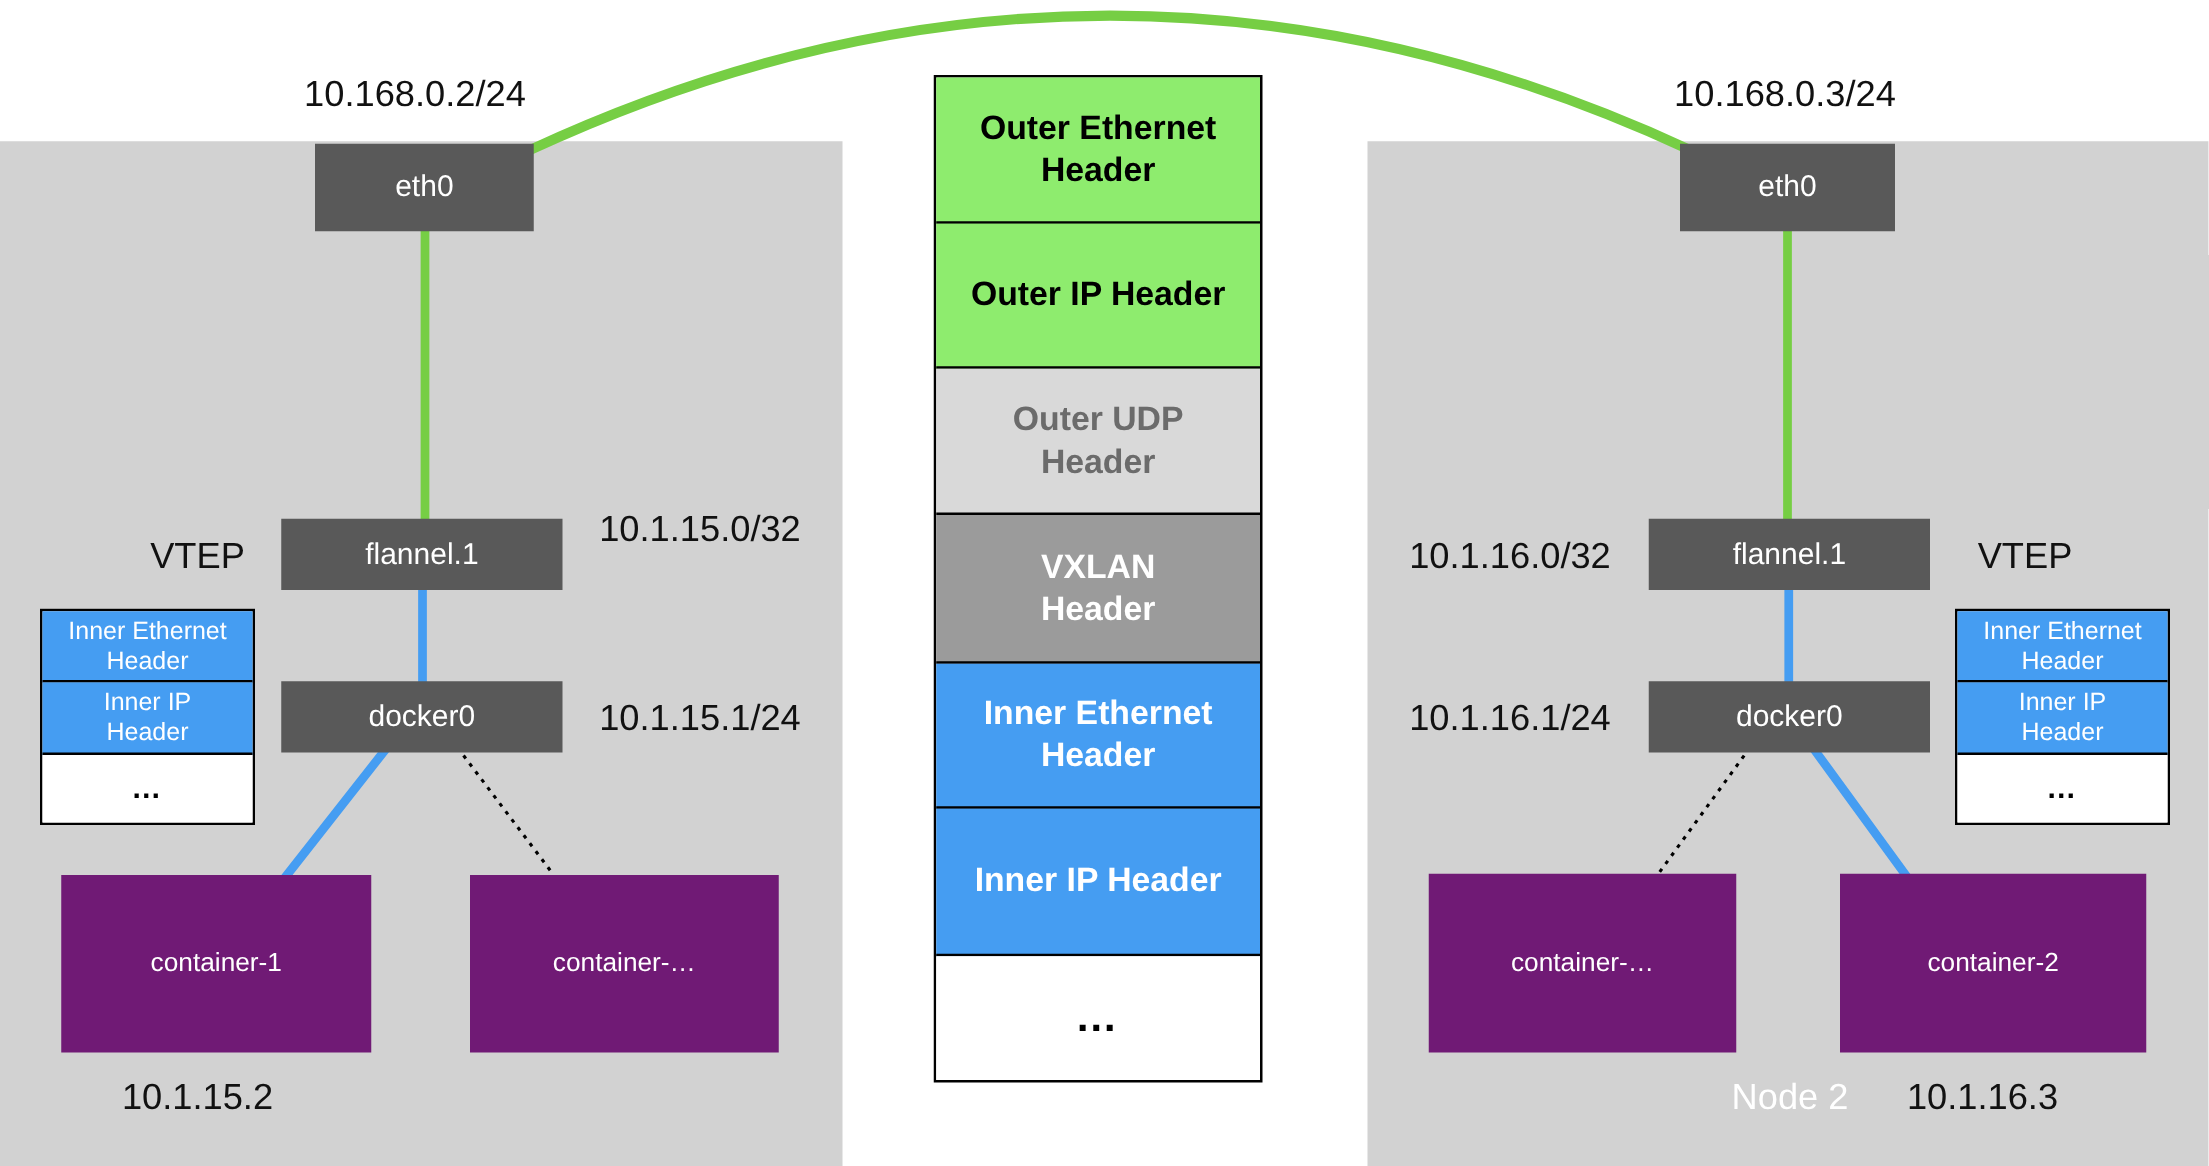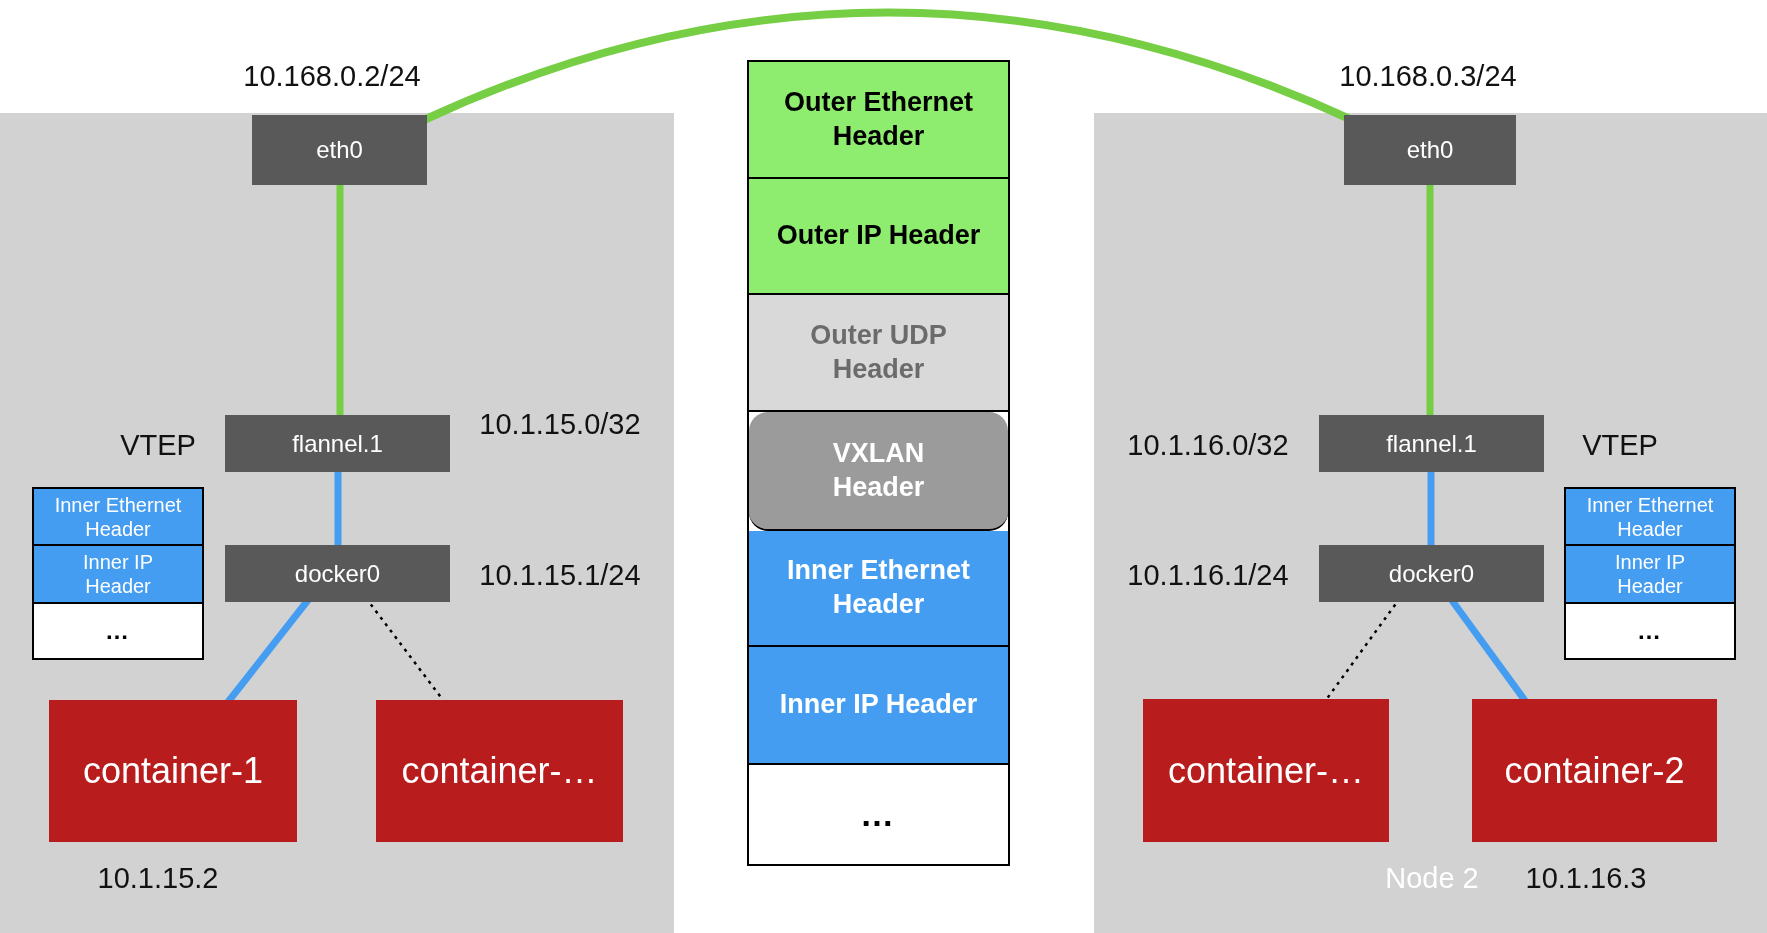--- a/index.html
+++ b/index.html
@@ -10,21 +10,21 @@
   .abs{position:absolute;box-sizing:border-box;}
   .node{background:#d2d2d2;}
   .wires{position:absolute;left:0;top:0;width:1767px;height:933px;}
   .iface{
     background:#595959;color:#ffffff;font-size:24px;
     display:flex;align-items:center;justify-content:center;
   }
   .iplabel{font-size:29px;color:#111111;text-align:center;}
   .whitelabel{font-size:29px;color:#ffffff;text-align:center;}
   .containerbox{
-    background:#b91c1c;color:#ffffff;font-size:36px;
+    background:#701a75;color:#ffffff;font-size:21px;
     display:flex;align-items:center;justify-content:center;text-align:center;
   }
   .stack{
     left:747px;top:60px;width:263px;height:806px;
     border:2px solid #000000;display:flex;flex-direction:column;background:#ffffff;
   }
   .seg{
     border-bottom:2px solid #000000;display:flex;align-items:center;justify-content:center;
     text-align:center;font-size:27px;font-weight:700;white-space:pre-line;line-height:1.25;
   }
@@ -107,21 +107,21 @@
   <div class="abs iplabel" style="left:58px;top:862px;width:200px;">10.1.15.2</div>
   <div class="abs whitelabel" style="left:1332px;top:862px;width:200px;">Node 2</div>
   <div class="abs iplabel" style="left:1486px;top:862px;width:200px;">10.1.16.3</div>
 
   <div class="abs stack">
     <div class="seg seg-green" style="height:115px;">Outer Ethernet
 Header</div>
     <div class="seg seg-green" style="height:114px;">Outer IP Header</div>
     <div class="seg seg-udp" style="height:115px;">Outer UDP
 Header</div>
-    <div class="seg seg-vxlan" style="height:117px;border-radius:19px;">VXLAN
+    <div class="seg seg-vxlan" style="height:117px;">VXLAN
 Header</div>
     <div class="seg seg-blue" style="height:114px;">Inner Ethernet
 Header</div>
     <div class="seg seg-blue" style="height:116px;">Inner IP Header</div>
     <div class="seg seg-white" style="flex:1;">…</div>
   </div>
 
 </div>
 
 </body></html>

